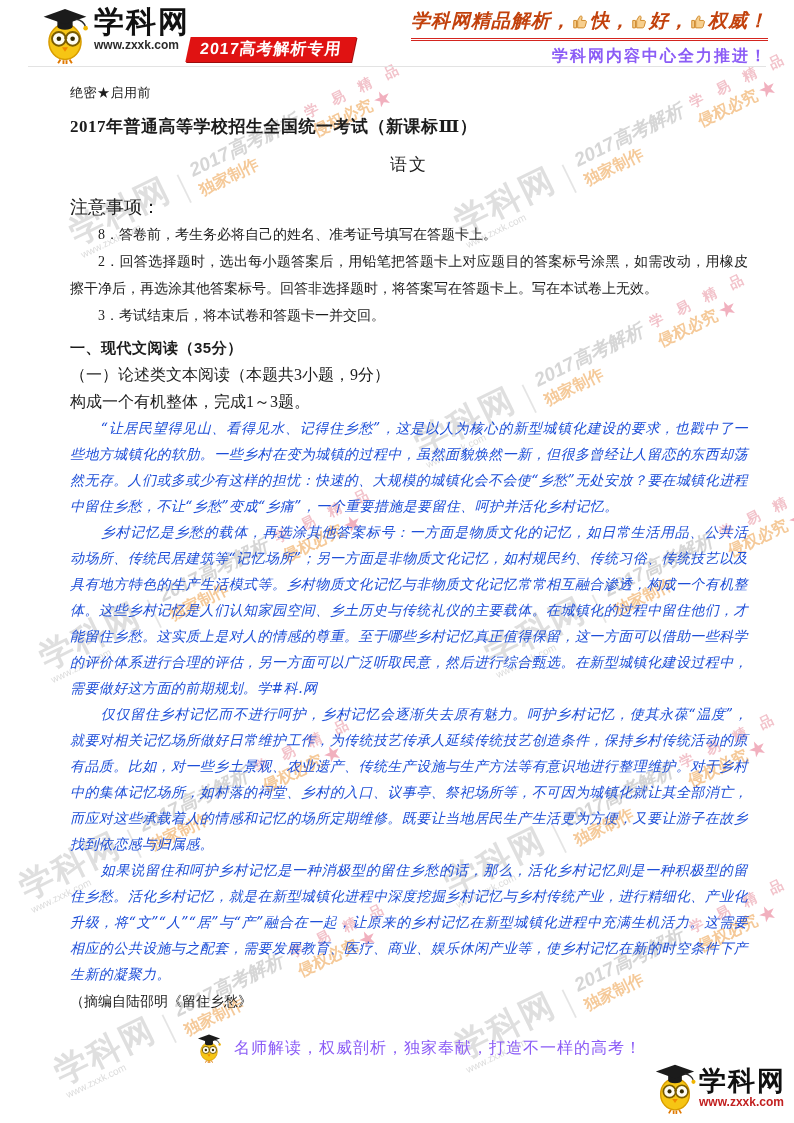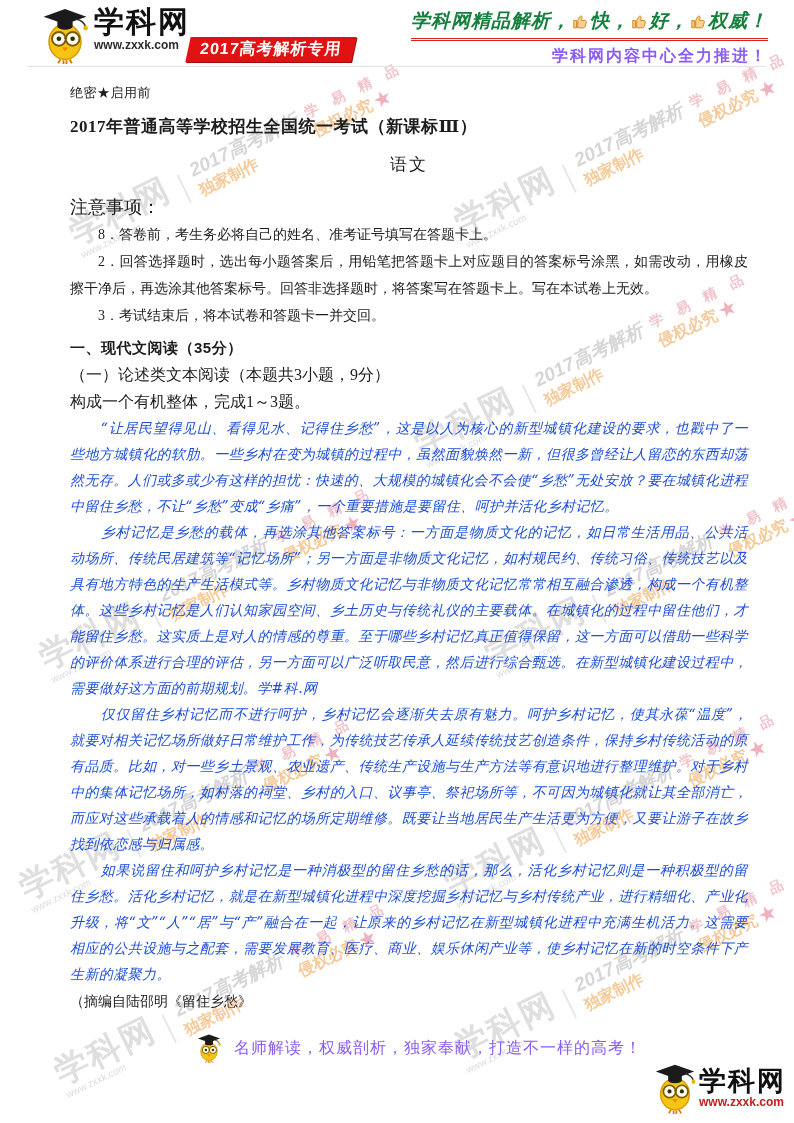--- a/index.html
+++ b/index.html
@@ -41,21 +41,21 @@
     position:absolute; left:188px; top:37px; background:#e01212;
     transform:skewX(-12deg); padding:2px 12px;
     box-shadow:1px 1px 0 #9d0c0c;
   }
   .banner-red span {
     display:inline-block; transform:skewX(6deg); color:#fff; font-weight:bold;
     font-size:16px; font-family:"Liberation Sans",sans-serif; letter-spacing:1px;
   }
   .slogan { position:absolute; right:26px; top:8px; text-align:right; }
   .slogan-main {
-    color:#15803d; font-weight:bold; font-style:italic; font-size:19px;
+    color:#c2410c; font-weight:bold; font-style:italic; font-size:19px;
     letter-spacing:1px; padding-bottom:4px;
     border-bottom:3px double #d4251f;
     display:inline-block; font-family:"Liberation Serif",serif;
   }
   .slogan-main .thumb { width:17px; height:17px; vertical-align:-3px; margin:0 1px; }
   .slogan-sub {
     margin-top:5px; color:#8b5cf6; font-weight:bold; font-size:16px;
     letter-spacing:2px; font-family:"Liberation Sans",sans-serif;
   }
   .header-rule { position:absolute; left:28px; right:28px; top:66px;

